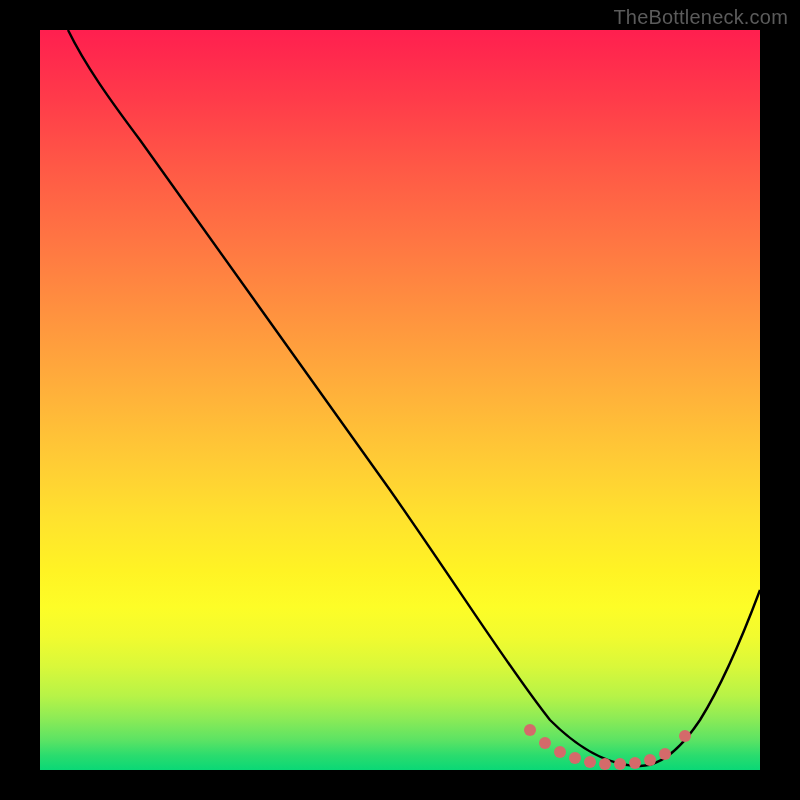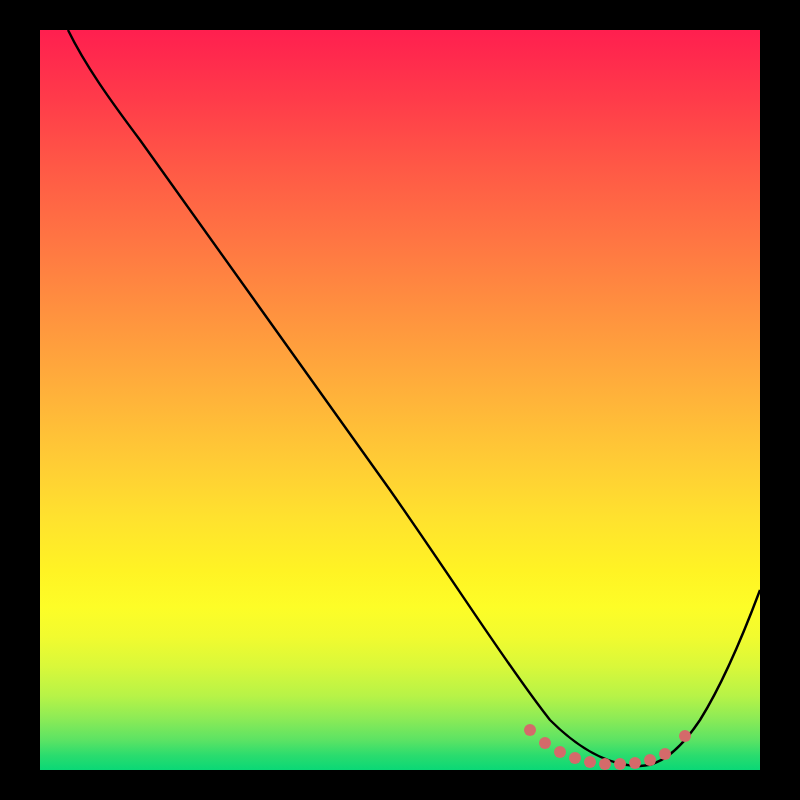--- a/index.html
+++ b/index.html
@@ -68,20 +68,21 @@
     top: 0;
     width: 720px;
     height: 740px;
   }
 </style>
 </head>
 <body>
 
 <div class="frame">
 
+  <div class="watermark">TheBottleneck.com</div>
 
   <div class="plot">
     <div class="gradient"></div>
 
     <svg class="overlay" viewBox="0 0 720 740" preserveAspectRatio="none">
       <path fill="none" stroke="#000" stroke-width="2.4" d="M 28 0
                C 45 35, 70 70, 100 110
                C 150 180, 250 320, 350 460
                C 420 560, 470 640, 510 690
                C 540 720, 570 736, 600 736

